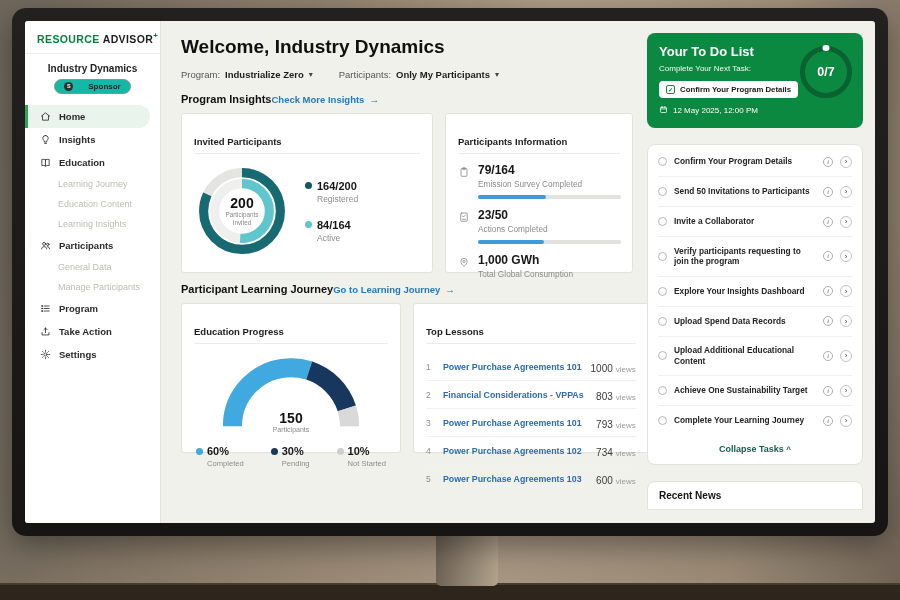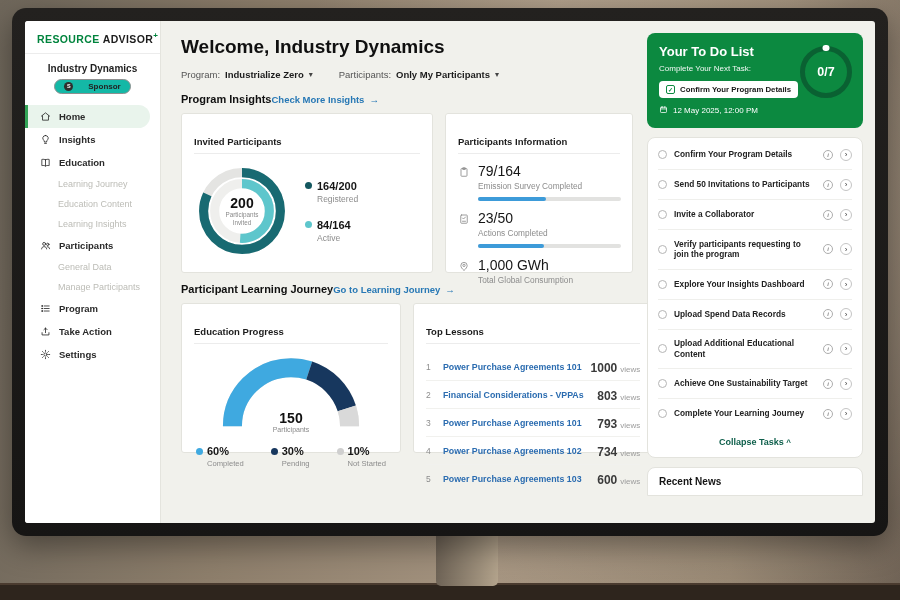--- a/index.html
+++ b/index.html
@@ -62,45 +62,45 @@
   .donut-cap { font-size:6.3px; color:#8a8a8a; width:44px; line-height:1.2; }
   .dlegend { display:flex; flex-direction:column; gap:15px; }
   .dl-top { display:flex; align-items:center; gap:5px; font-size:11px; font-weight:bold; color:#161616; }
   .dot { width:7px; height:7px; border-radius:50%; flex:none; }
   .dl-label { font-size:8.5px; color:#8c8c8c; margin:2px 0 0 12px; }
 
   .card-info { flex:1; height:160px; }
   .stat { margin-bottom:9px; }
   .stat-top { display:flex; gap:7px; align-items:flex-start; }
   .stat-icon { width:13px; flex:none; margin-top:1px; }
-  .stat-value { font-size:14px; font-weight:normal; color:#161616; }
+  .stat-value { font-size:12px; font-weight:bold; color:#161616; }
   .stat-label { font-size:8.3px; color:#8c8c8c; margin-top:2px; }
   .bar { height:4px; background:#e2e2e0; border-radius:2px; width:88%; margin:6px 0 0 20px; }
   .bar-fill { height:100%; background:#3d9bd9; border-radius:2px; width:0; }
 
   .card-gauge { width:220px; flex:none; height:150px; }
   .gauge-wrap { position:relative; width:148px; margin:4px auto 0; }
   .gauge-wrap svg { width:148px; height:82px; display:block; }
   .gauge-center { position:absolute; left:0; right:0; bottom:2px; text-align:center; }
   .gauge-num { font-size:14px; font-weight:bold; color:#111; }
   .gauge-cap { font-size:7px; color:#8a8a8a; }
   .glegend { display:flex; justify-content:space-between; margin-top:10px; padding:0 2px; }
   .gl-top { display:flex; align-items:center; gap:4px; font-size:11px; font-weight:bold; color:#161616; }
   .gl-label { font-size:7.6px; color:#8c8c8c; margin:2px 0 0 11px; }
 
   .card-lessons { flex:1; height:150px; }
   .lesson-row { display:flex; align-items:center; gap:9px; padding:4.5px 0; border-bottom:1px solid #f1f1ee; cursor:pointer; }
   .lesson-row:last-child { border-bottom:none; }
   .lesson-rank { font-size:8.5px; color:#8c8c8c; width:8px; flex:none; }
   .lesson-title { flex:1; font-size:8.8px; font-weight:bold; color:#2b6cb0; white-space:nowrap; overflow:hidden; }
-  .views-num { font-size:12px; font-weight:bold; color:#3a3a3a; }
+  .views-num { font-size:10px; font-weight:normal; color:#3a3a3a; }
   .views-label { font-size:8px; color:#9b9b9b; margin-left:3px; }
 
   
-  .todo-col { width:228px; flex:none; padding:12px 12px 0 0; display:flex; flex-direction:column; gap:9px; }
+  .todo-col { width:228px; flex:none; padding:12px 12px 0 0; display:flex; flex-direction:column; gap:16px; }
   .todo-green { background:#0c8940; border-radius:8px; padding:11px 12px 12px; color:#fff; position:relative; }
   .todo-title { font-size:13px; font-weight:bold; }
   .todo-sub { font-size:8px; margin:5px 0 5px; opacity:0.95; }
   .next-pill { background:#fff; border-radius:4px; padding:4px 7px; display:inline-flex; align-items:center; gap:5px;
     color:#161616; font-size:7.8px; font-weight:bold; max-width:150px; cursor:pointer; }
   .checkbox { width:9px; height:9px; border:1.4px solid #0c8940; border-radius:2px; color:#0c8940; font-size:6px; font-weight:bold;
     display:flex; align-items:center; justify-content:center; flex:none; }
   .due-row { display:flex; align-items:center; gap:5px; font-size:8px; margin-top:7px; }
   .progress-badge { position:absolute; right:11px; top:13px; width:52px; height:52px; border-radius:50%;
     border:5px solid #0a6132; display:flex; align-items:center; justify-content:center;

